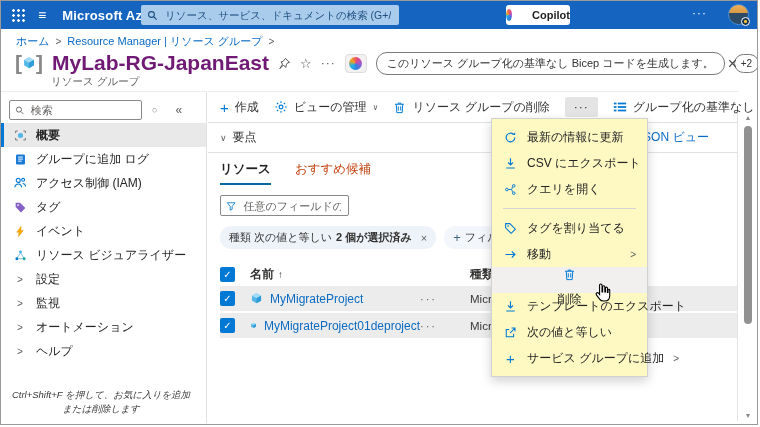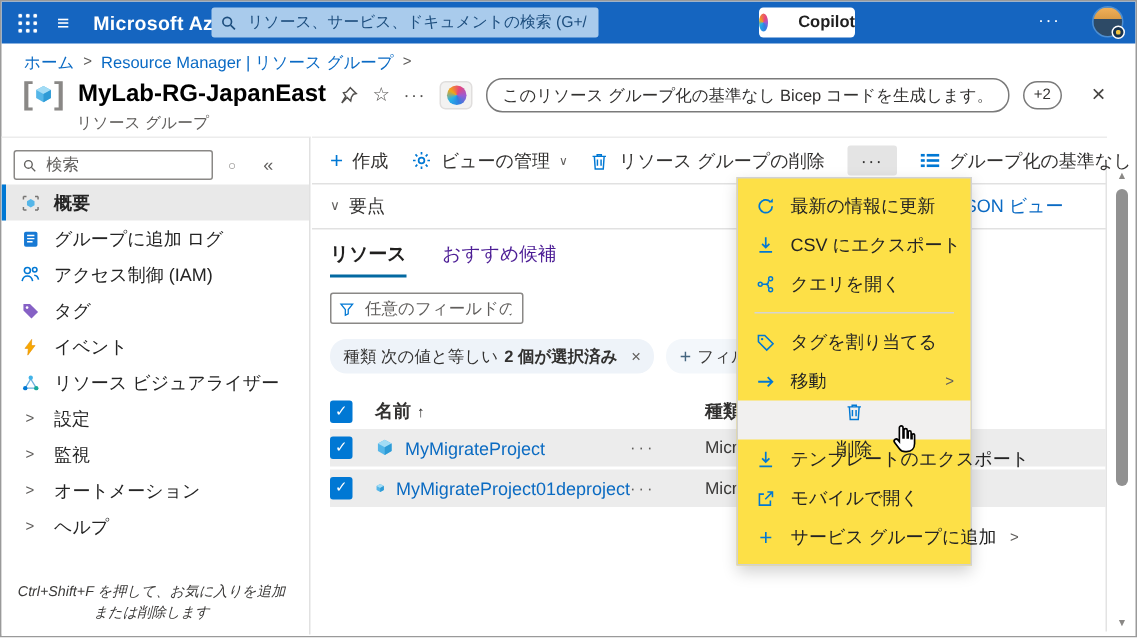--- a/index.html
+++ b/index.html
@@ -32,21 +32,21 @@
 
   
   .breadcrumb{position:absolute;top:33px;left:15px;font-size:11px;display:flex;gap:6px;align-items:center;}
   .bc-link{color:#0a6ac4;}
   .bc-sep{color:#605e5c;font-size:10px;}
   .page-header{position:absolute;top:48px;left:14px;display:flex;align-items:center;gap:9px;height:28px;}
   .rg-icon{position:relative;width:28px;height:26px;display:flex;align-items:center;justify-content:center;}
   .rg-icon::before,.rg-icon::after{color:#8a8886;font-size:21px;font-weight:bold;line-height:24px;}
   .rg-icon::before{content:"[";}
   .rg-icon::after{content:"]";}
-  .page-title{font-size:16px;font-weight:bold;color:#000000;white-space:nowrap;}
+  .page-title{font-size:21px;font-weight:bold;color:#701a75;white-space:nowrap;}
   .hdr-ico{color:#52504e;display:flex;align-items:center;}
   .hdr-star{font-size:13px;color:#52504e;}
   .hdr-more{font-size:12px;letter-spacing:1px;color:#52504e;}
   .copilot-chip{width:22px;height:19px;border-radius:4px;background:#f3f2f1;border:1px solid #e0dedd;
     display:flex;align-items:center;justify-content:center;}
   .copilot-chip .copilot-logo{width:13px;height:13px;}
   .suggest-pill{border:1px solid #7a7a7a;border-radius:11px;padding:3px 10px;font-size:11px;color:#323130;white-space:nowrap;}
   .suggest-badge{border:1px solid #7a7a7a;border-radius:10px;padding:3px 6px;font-size:10px;color:#323130;}
   .subtitle{position:absolute;top:74px;left:50px;font-size:10.5px;color:#605e5c;}
   .blade-close{position:absolute;top:55px;right:20px;font-size:16px;color:#484644;line-height:1;}
@@ -72,21 +72,21 @@
   .tb-item{display:flex;align-items:center;gap:6px;color:#323130;white-space:nowrap;}
   .tb-plus{color:#0078d4;font-size:15px;line-height:1;}
   .tb-caret{color:#605e5c;font-size:8px;}
   .tb-more{background:#e4e4e4;padding:3px 9px;border-radius:2px;font-size:12px;letter-spacing:1px;color:#323130;}
   .tb-right{margin-left:auto;display:flex;align-items:center;gap:6px;white-space:nowrap;}
   .essentials{display:flex;align-items:center;height:30px;padding:0 29px 0 12px;border-bottom:1px solid #e1e1e1;font-size:12px;}
   .ess-caret{color:#605e5c;font-size:9px;margin-right:6px;}
   .json-link{margin-left:auto;color:#0a6ac4;font-size:12px;}
   .content{padding:8px 0 0 12px;}
   .tabs{display:flex;gap:24px;font-size:12.5px;}
-  .tab{padding-bottom:5px;color:#4c1d95;}
+  .tab{padding-bottom:5px;color:#c2410c;}
   .tab.active{font-weight:bold;color:#201f1e;border-bottom:2px solid #0369a1;}
   .filter-box{margin-top:10px;width:129px;height:21px;border:1px solid #8a8886;border-radius:2px;display:flex;align-items:center;gap:5px;padding:0 5px;}
   .filter-box input{border:none;outline:none;width:100%;font-size:11px;color:#605e5c;font-family:"Liberation Sans","DejaVu Sans",sans-serif;}
   .filter-box input::placeholder{color:#605e5c;opacity:1;}
   .pills{margin-top:10px;display:flex;gap:8px;align-items:center;font-size:11px;}
   .pill{background:#eef3f9;border-radius:11px;padding:4px 9px;display:flex;gap:4px;align-items:center;color:#323130;white-space:nowrap;}
   .pill .bold{font-weight:bold;}
   .pill .x{color:#605e5c;margin-left:5px;font-size:11px;}
   .pill.add{background:#f3f7fb;color:#3b3a39;}
   .pill.add .plus{color:#44657f;font-size:13px;line-height:1;}
@@ -96,21 +96,21 @@
   .trow.thead{height:24px;font-weight:bold;}
   .trow.data{background:#ececec;margin-bottom:2px;}
   .cb{width:15px;height:15px;background:#0078d4;border-radius:2px;color:#fff;font-size:10px;display:flex;align-items:center;justify-content:center;}
   .sort{font-size:10px;color:#323130;margin-left:4px;}
   .name-cell{display:flex;align-items:center;gap:7px;}
   .res-link{color:#0b6bc2;}
   .row-more{color:#605e5c;letter-spacing:2px;font-size:11px;}
   .type-cell{color:#3b3a39;font-size:11.5px;overflow:hidden;white-space:nowrap;}
 
   
-  .ctx{position:absolute;top:117px;left:490px;width:157px;background:#fde047;border:1px solid #d1d1d1;
+  .ctx{position:absolute;top:117px;left:490px;width:157px;background:#fef9c3;border:1px solid #d1d1d1;
     box-shadow:0 4px 10px rgba(0,0,0,.18);padding:5px 0;z-index:10;}
   .mi{display:flex;align-items:center;gap:9px;height:26px;padding:0 11px;font-size:12px;color:#242424;white-space:nowrap;}
   .mi.hover{background:#f1f0ef;flex-direction:column;}
   .mi .m-ico{width:15px;display:flex;align-items:center;justify-content:center;flex:0 0 15px;}
   .mi .m-plus{color:#0078d4;font-size:15px;line-height:1;}
   .mi .sub{margin-left:auto;color:#605e5c;font-size:10px;}
   .mdiv{height:1px;background:#d6d4d2;margin:6px 11px;}
 
   
   .vdiv{position:absolute;left:736px;top:112px;bottom:3px;width:1px;background:#e3e3e3;}
@@ -438,21 +438,21 @@
           </svg>
       </span>
       <span data-interactable="false">テンプレートのエクスポート</span>
     </div>
     <div class="mi" data-interactable="true">
       <span class="m-ico" data-interactable="false">
         <svg width="13" height="13" viewBox="0 0 16 16" fill="none" stroke="#0078d4" stroke-width="1.3">
             <path d="M6.5 4.2H2.8v9h9V9.5M9.3 2.5h4.2v4.2M13.2 2.8L7.6 8.4"></path>
           </svg>
       </span>
-      <span data-interactable="false">モバイルで開く</span>
+      <span data-interactable="false">次の値と等しい</span>
     </div>
     <div class="mi" data-interactable="true">
       <span class="m-ico m-plus" data-interactable="false">+</span>
       <span data-interactable="false">サービス グループに追加</span>
       <span class="sub" data-interactable="false">&gt;</span>
     </div>
   </div>
 
   <div class="vdiv" data-interactable="false"></div>
   <div class="vscroll" data-interactable="true">

